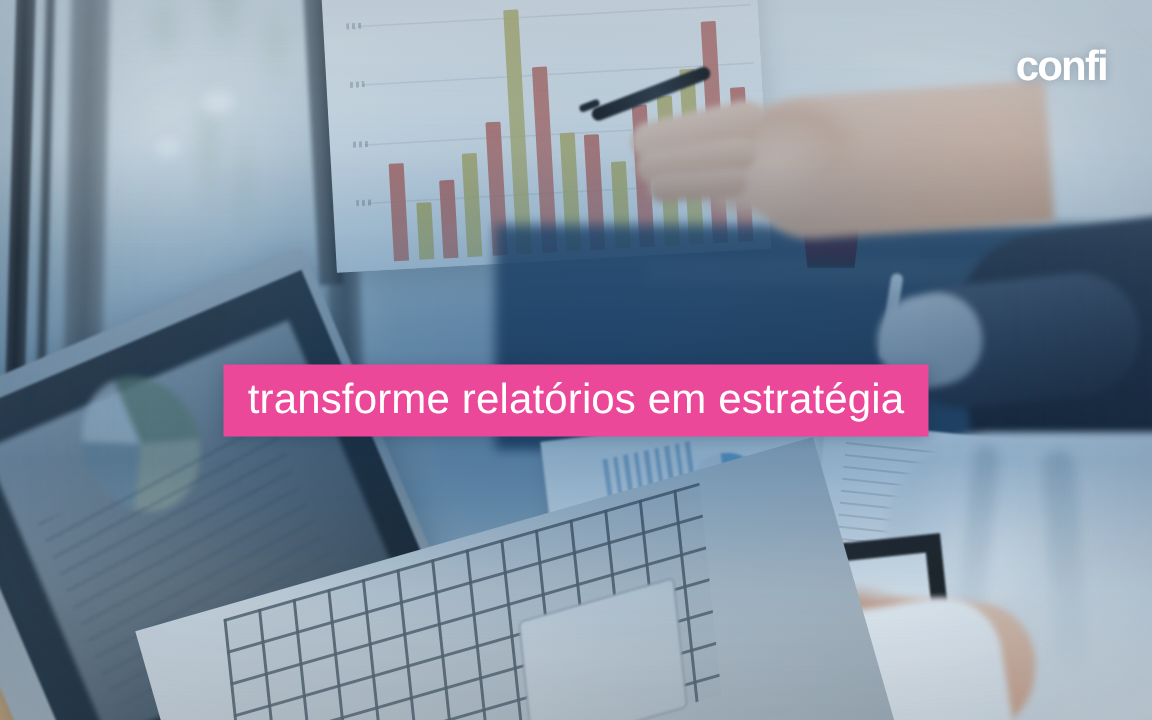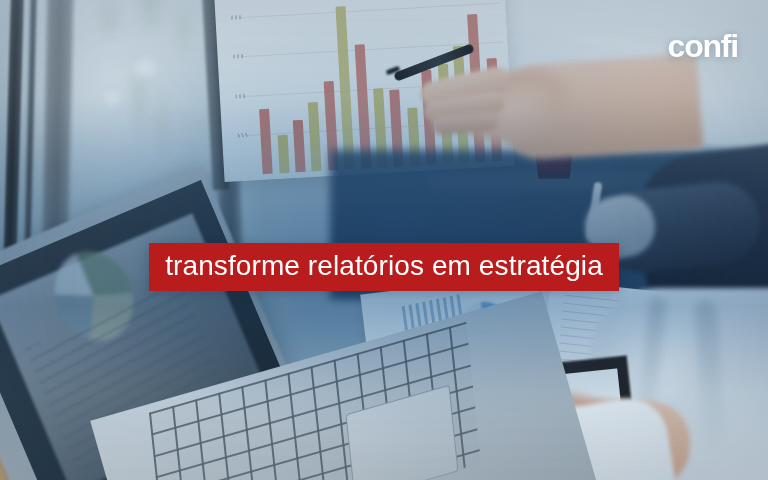--- a/index.html
+++ b/index.html
@@ -397,36 +397,36 @@
     white-space:nowrap;
   }
   .subwrap{
     position:absolute;
     left:0; right:0;
     top:243px;
     display:flex;
     justify-content:center;
   }
   .subbar{
-    background:#b91c1c;
+    background:#ec4899;
     color:#ffffff;
     font-size:28px;
     line-height:1;
     font-weight:normal;
     padding:9px 16px 11px;
     letter-spacing:.1px;
     white-space:nowrap;
     box-shadow:0 2px 10px rgba(8,35,60,.25);
   }
 
   
   .logo{
     position:absolute;
     right:30px; top:30px;
-    font-size:32px;
+    font-size:28px;
     line-height:1;
     font-weight:bold;
     color:#ffffff;
     letter-spacing:-1.2px;
     text-shadow:0 1px 6px rgba(60,85,105,.35);
   }
 </style>
 </head>
 <body>
 

